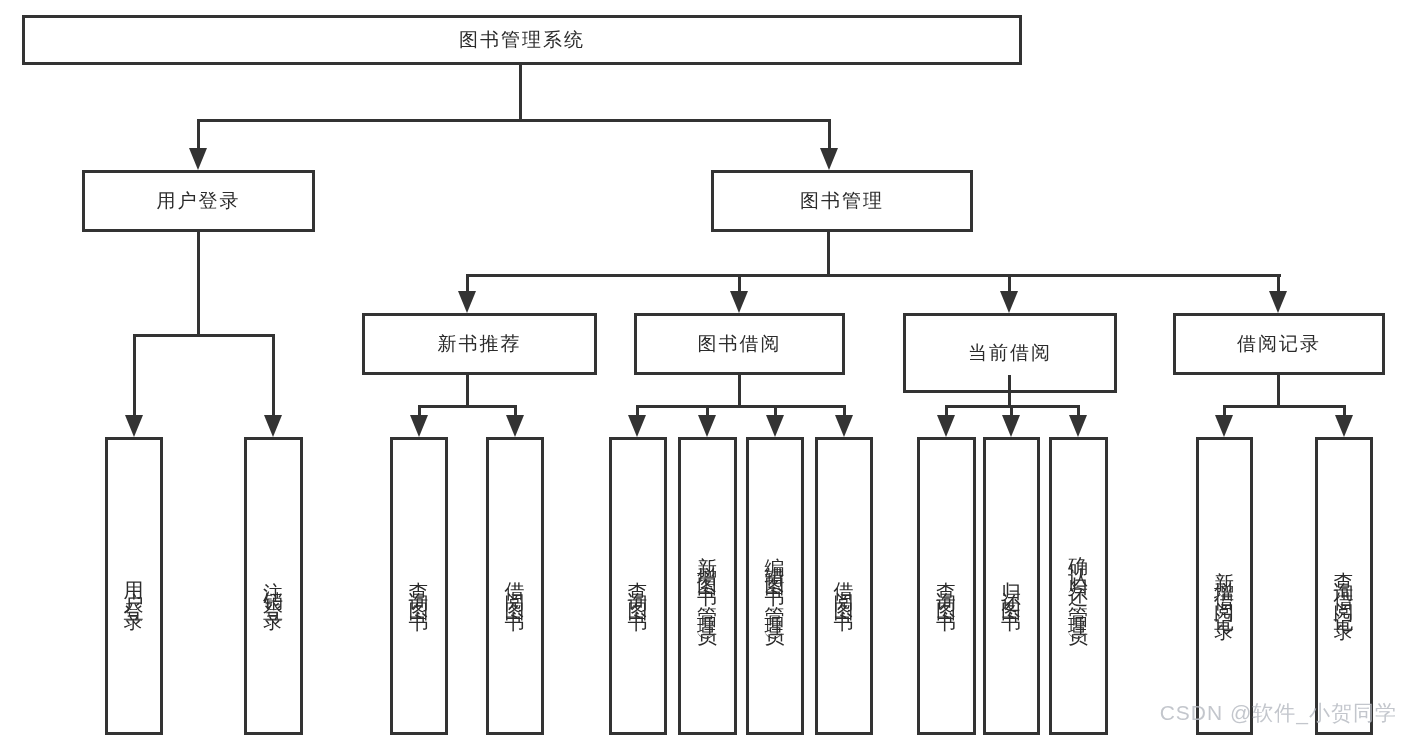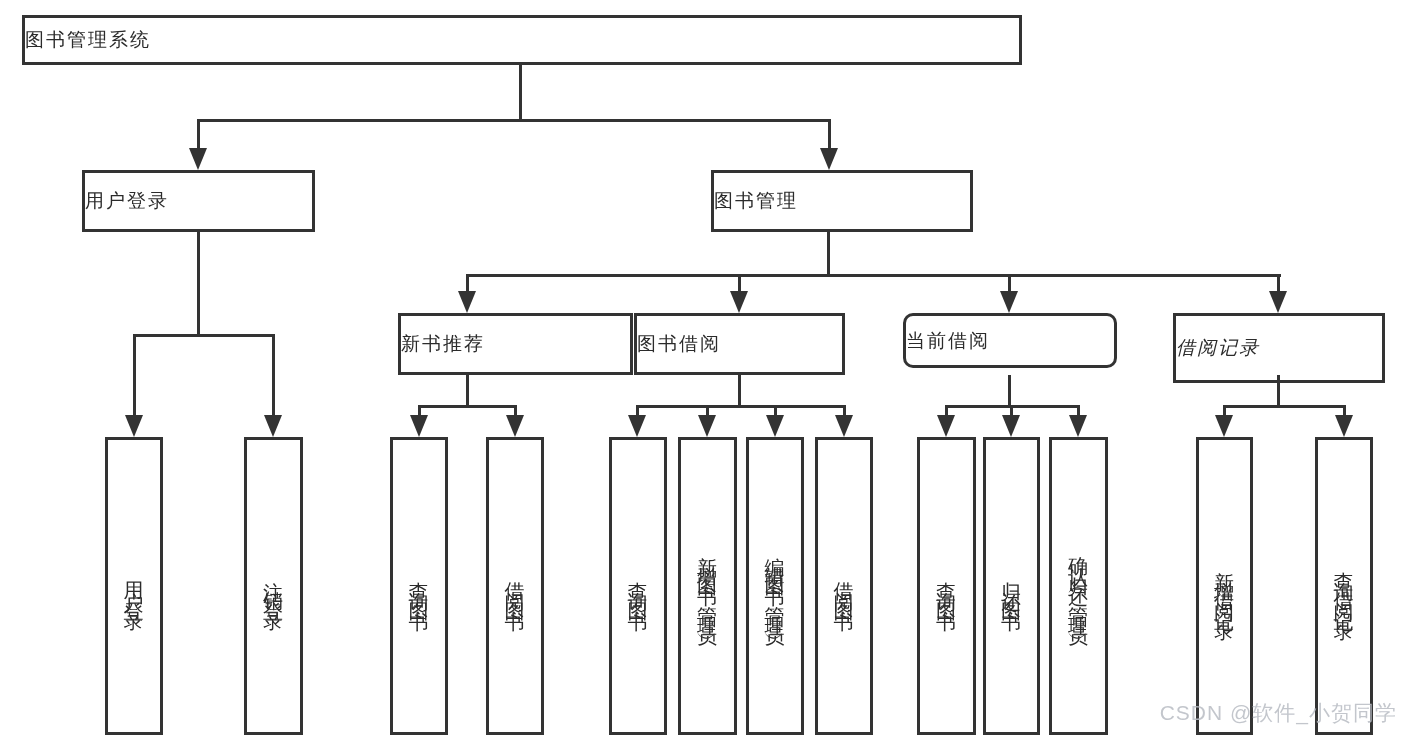--- a/index.html
+++ b/index.html
@@ -14,21 +14,21 @@
   .canvas{
     position:relative;
     width:1405px;height:747px;
     background:var(--bg);
     overflow:hidden;
   }
   .node{
     position:absolute;
     border:3px solid var(--line);
     background:#fff;
-    display:flex;align-items:center;justify-content:flex-start;
+    display:flex;align-items:center;justify-content:center;
     color:var(--text);
     font-size:19px;
     letter-spacing:2px;
     text-align:center;
   }
   .leaf{
     position:absolute;
     border:3px solid var(--line);
     background:#fff;
     display:flex;align-items:center;justify-content:center;
@@ -94,30 +94,30 @@
   <div class="h" style="left:466px;top:274px;width:815px;"></div>
   <div class="v" style="left:466px;top:274px;height:19px;"></div>
   <div class="arrow" style="left:458px;top:291px;"></div>
   <div class="v" style="left:738px;top:274px;height:19px;"></div>
   <div class="arrow" style="left:730px;top:291px;"></div>
   <div class="v" style="left:1008px;top:274px;height:19px;"></div>
   <div class="arrow" style="left:1000px;top:291px;"></div>
   <div class="v" style="left:1277px;top:274px;height:19px;"></div>
   <div class="arrow" style="left:1269px;top:291px;"></div>
 
-  <div class="node" style="left:362px;top:313px;width:235px;height:62px;margin-left:36px;">
+  <div class="node" style="left:362px;top:313px;width:235px;height:62px;">
     <span>新书推荐</span>
   </div>
   <div class="node" style="left:634px;top:313px;width:211px;height:62px;">
     <span>图书借阅</span>
   </div>
-  <div class="node" style="left:903px;top:313px;width:214px;height:55px;border-radius:10px;">
+  <div class="node" style="left:903px;top:313px;width:214px;height:80px;">
     <span>当前借阅</span>
   </div>
-  <div class="node" style="left:1173px;top:313px;width:212px;height:70px;font-style:italic;">
+  <div class="node" style="left:1173px;top:313px;width:212px;height:62px;">
     <span>借阅记录</span>
   </div>
 
   <div class="v" style="left:466px;top:375px;height:33px;"></div>
   <div class="h" style="left:418px;top:405px;width:99px;"></div>
   <div class="v" style="left:418px;top:405px;height:12px;"></div>
   <div class="arrow" style="left:410px;top:415px;"></div>
   <div class="v" style="left:514px;top:405px;height:12px;"></div>
   <div class="arrow" style="left:506px;top:415px;"></div>
 

